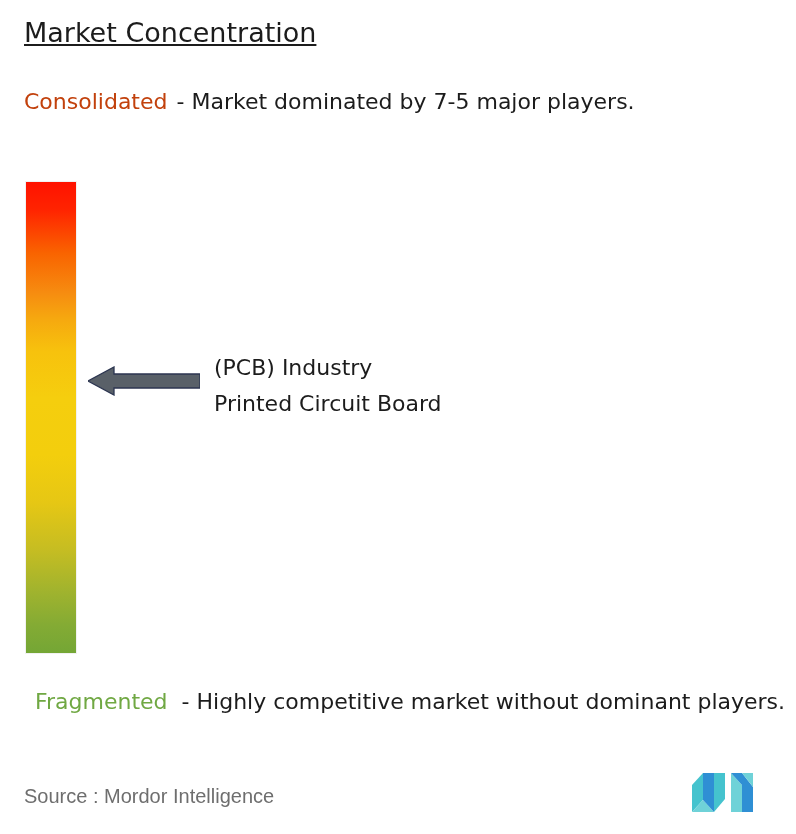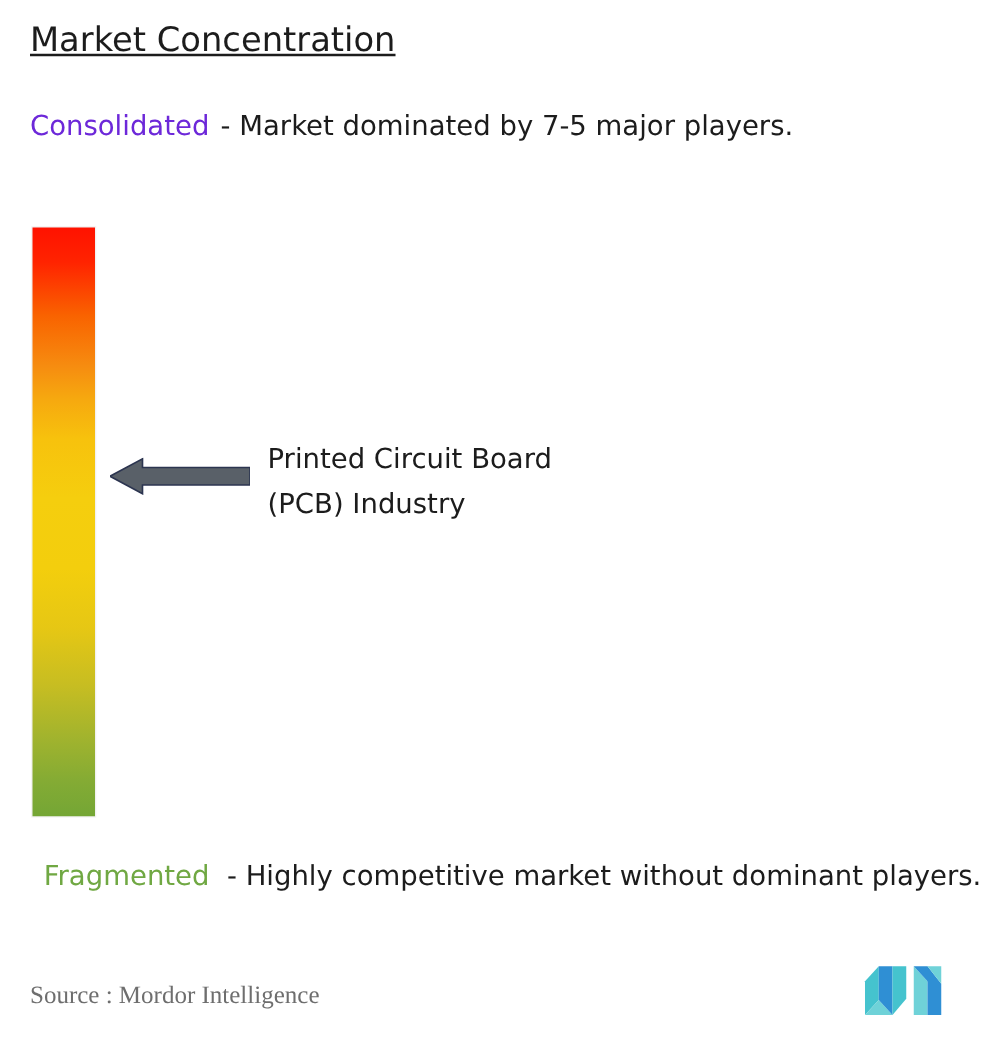--- a/index.html
+++ b/index.html
@@ -35,21 +35,21 @@
   #consolidated-caption {
     position: absolute;
     left: 24px;
     top: 86px;
     width: 756px;
     font-size: 22px;
     line-height: 31px;
     color: #1c1c1c;
   }
   #consolidated-caption .kw {
-    color: #6d28d9;
+    color: #c2410c;
   }
   #consolidated-caption .sep {
     display: inline-block;
     width: 9px;
   }
 
   
   #scale-bar {
     position: absolute;
     left: 26px;
@@ -112,21 +112,21 @@
   }
 
   
   #source-note {
     position: absolute;
     left: 24px;
     top: 783px;
     font-size: 20px;
     line-height: 26px;
     color: #6e6e6e;
-    font-family: Liberation Serif, serif;
+    font-family: Liberation Sans, sans-serif;
     white-space: nowrap;
   }
   #brand-logo {
     position: absolute;
     left: 690px;
     top: 771px;
     width: 66px;
     height: 44px;
   }
 </style>
@@ -139,22 +139,22 @@
 
 <div id="scale-bar"></div>
 
 <div id="pointer-arrow">
   <svg width="112" height="30" viewBox="0 0 112 30" xmlns="http://www.w3.org/2000/svg">
     <polygon points="0,15 26,1 26,8 112,8 112,22 26,22 26,29" fill="#596068" stroke="#2c3550" stroke-width="1.3"></polygon>
   </svg>
 </div>
 
 <div id="pointer-label">
+  <div>(PCB) Industry</div>
   <div>Printed Circuit Board</div>
-  <div>(PCB) Industry</div>
 </div>
 
 <div id="fragmented-caption"><span class="kw">Fragmented</span><span class="sep"></span><span>- Highly competitive market without dominant players.</span></div>
 
 <div id="source-note">Source :  Mordor Intelligence</div>
 
 <div id="brand-logo">
   <svg width="66" height="44" viewBox="0 0 66 44" xmlns="http://www.w3.org/2000/svg">
 
     <polygon points="2,41 2,14 13,2 13,29" fill="#45C3CE"></polygon>

